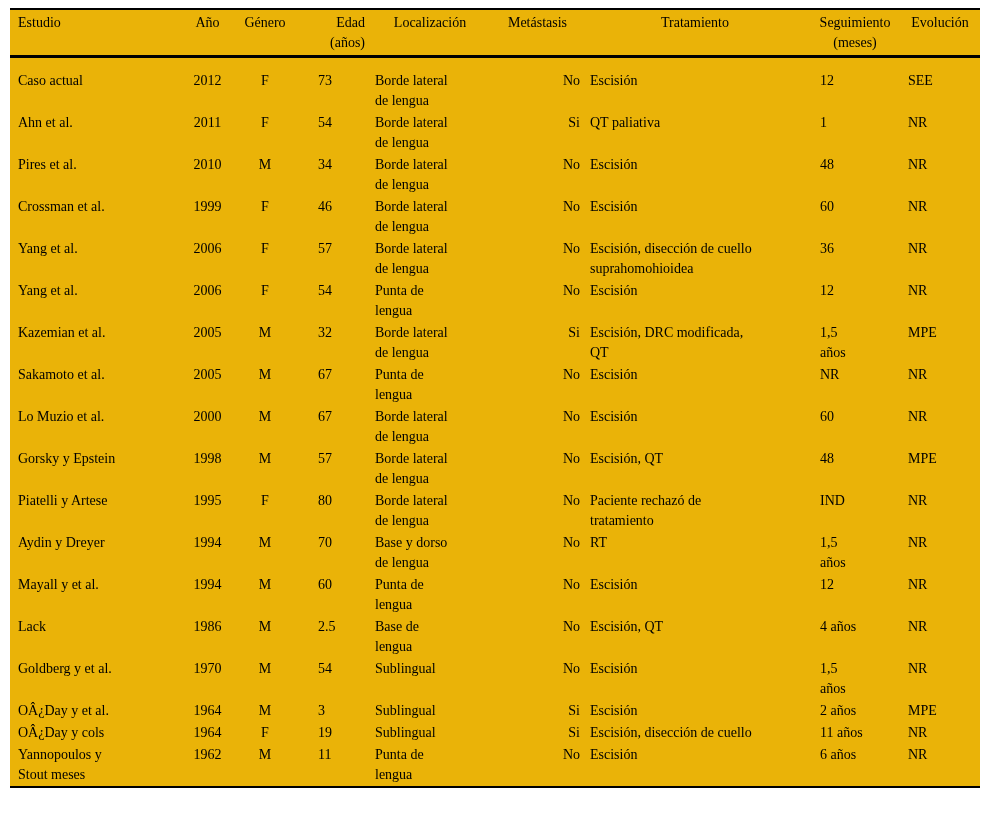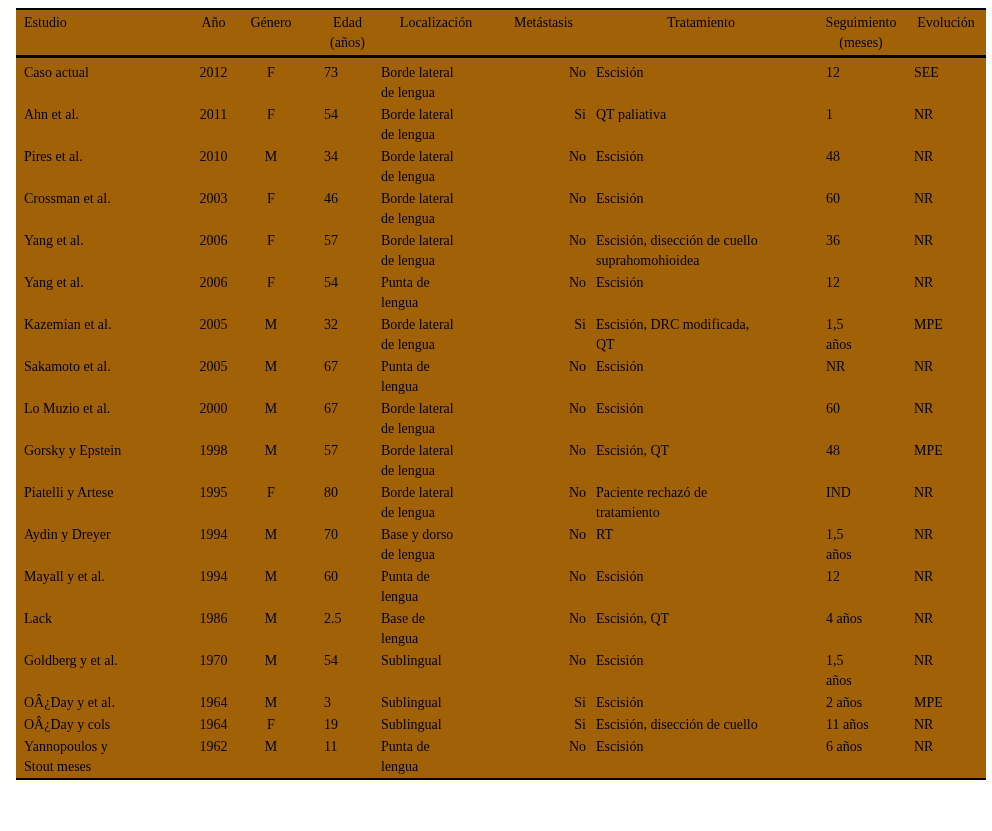--- a/index.html
+++ b/index.html
@@ -9,24 +9,23 @@
     width: 992px;
     height: 831px;
     font-family: "Liberation Serif", "DejaVu Serif", serif;
     color: #000000;
   }
   .table-wrap {
     position: absolute;
     left: 10px;
     top: 8px;
     width: 970px;
-    background: #a16207;
+    background: #eab308;
     border-top: 2px solid #000;
     border-bottom: 2px solid #000;
-    margin-left: 6px;
   }
   table.data-table {
     border-collapse: collapse;
     table-layout: fixed;
     width: 970px;
     font-size: 14px;
     line-height: 20px;
   }
   thead th {
     font-weight: normal;
@@ -34,27 +33,27 @@
     padding: 3px 0 2px 0;
     border-bottom: 3px solid #000;
     white-space: pre-line;
   }
   tbody td {
     vertical-align: top;
     text-align: left;
     padding: 1px 0 1px 0;
     white-space: pre-line;
   }
-  tbody tr:first-child td { padding-top: 5px; }
+  tbody tr:first-child td { padding-top: 13px; }
 
   th.c1 { text-align: left; padding-left: 8px; }
   td.c1 { padding-left: 8px; }
   .c2   { text-align: center; }
   .c3   { text-align: center; }
-  th.c4 { text-align: center; padding-left: 23px; }
+  th.c4 { text-align: right; padding-left: 23px; }
   td.c4 { text-align: left; padding-left: 23px; }
   td.c5 { padding-left: 10px; }
   td.c6 { padding-left: 13px; text-align: right; }
   td.c7 { padding-left: 10px; }
   td.c8 { padding-left: 10px; }
   td.c9 { padding-left: 8px; }
 </style>
 </head>
 <body>
 
@@ -118,21 +117,21 @@
           <td class="c4">34</td>
           <td class="c5">Borde lateral
 de lengua</td>
           <td class="c6">No</td>
           <td class="c7">Escisión</td>
           <td class="c8">48</td>
           <td class="c9">NR</td>
         </tr>
         <tr>
           <td class="c1">Crossman et al.</td>
-          <td class="c2">2003</td>
+          <td class="c2">1999</td>
           <td class="c3">F</td>
           <td class="c4">46</td>
           <td class="c5">Borde lateral
 de lengua</td>
           <td class="c6">No</td>
           <td class="c7">Escisión</td>
           <td class="c8">60</td>
           <td class="c9">NR</td>
         </tr>
         <tr>

